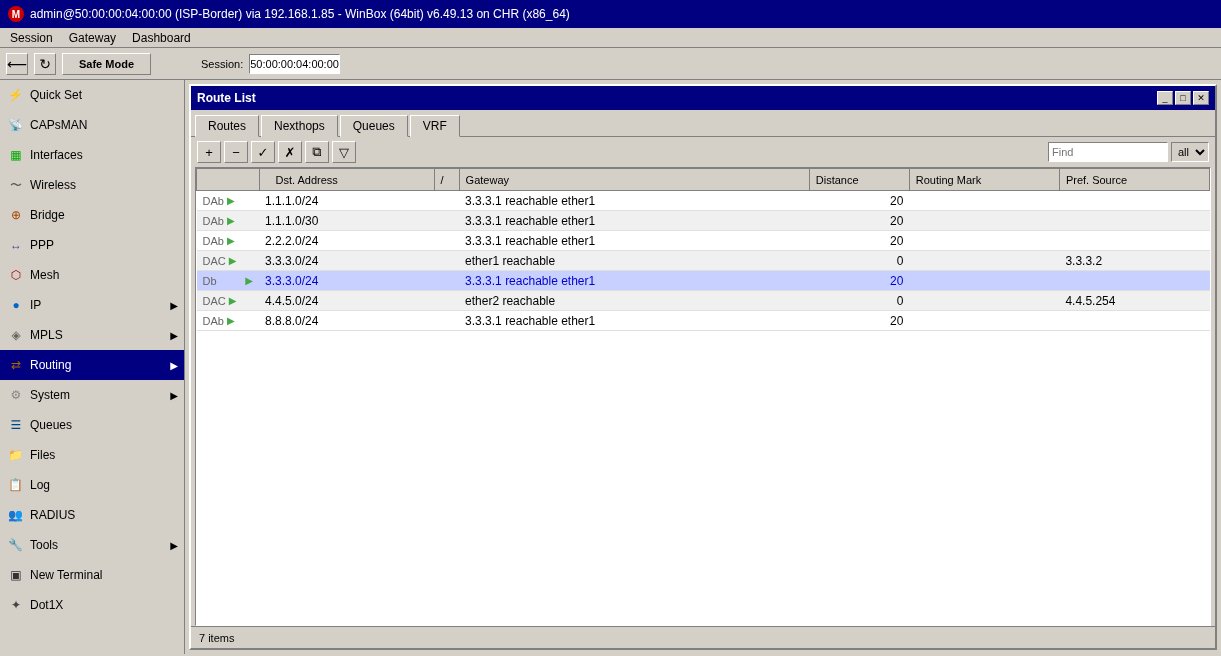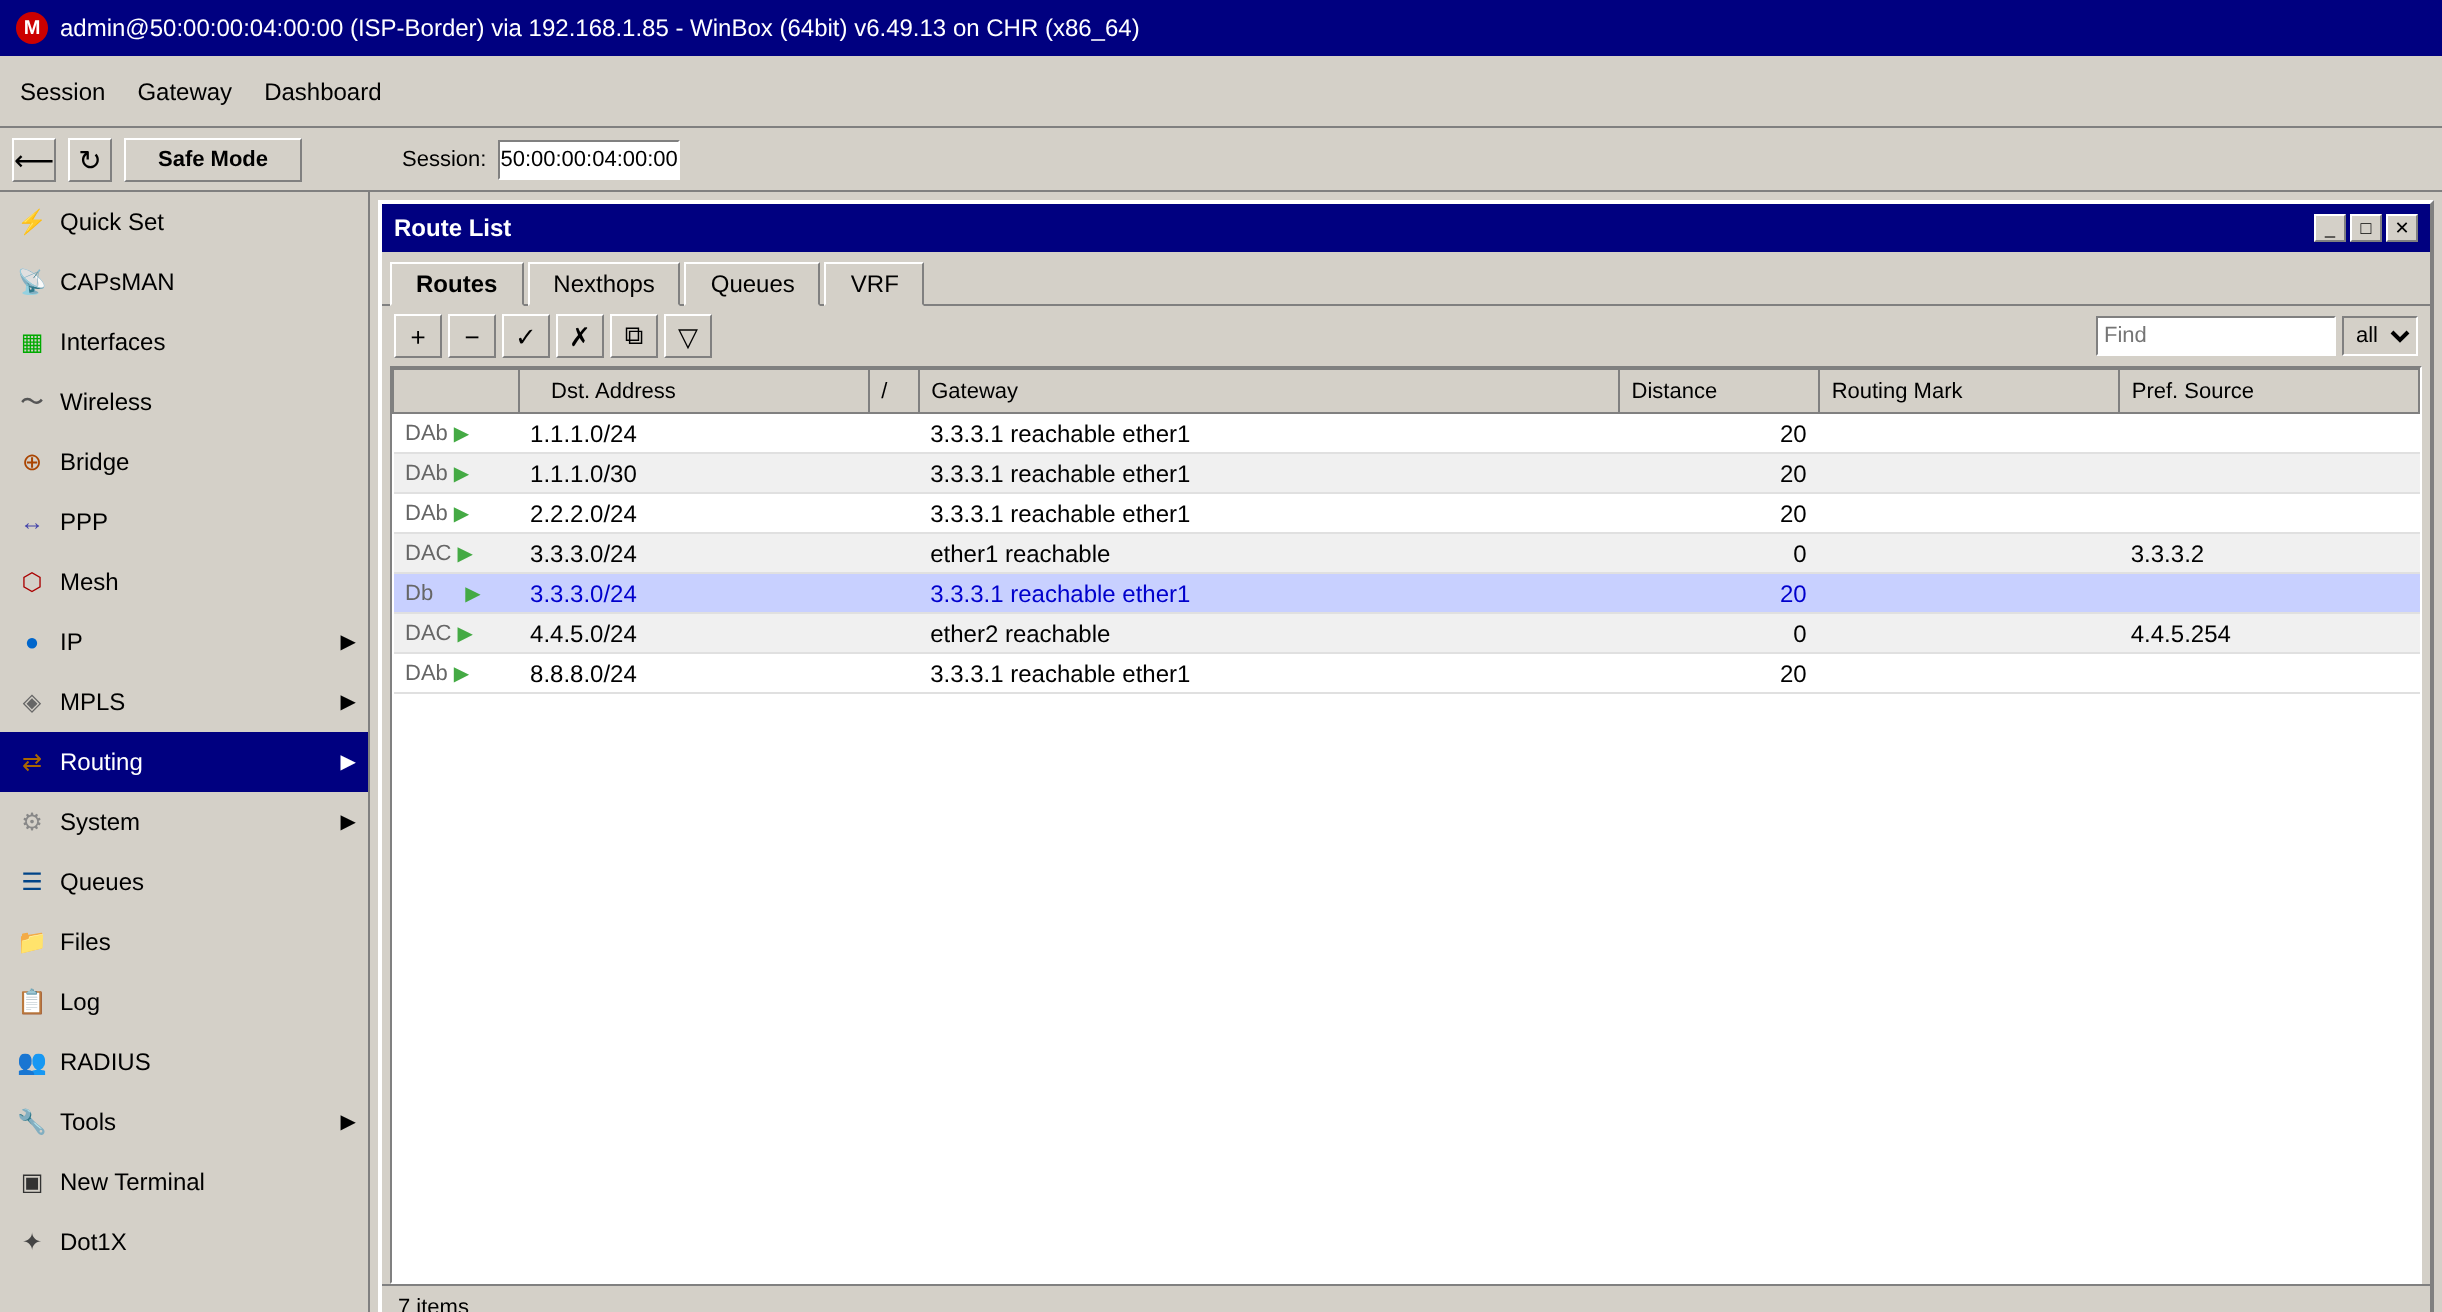--- a/index.html
+++ b/index.html
@@ -16,21 +16,21 @@
       font-size: 12px;
       height: 28px;
     }
 
     
     .menu-bar {
       background: #d4d0c8;
       padding: 2px 4px;
       display: flex;
       gap: 4px;
-      height: 36px;
+      height: 20px;
       align-items: center;
       border-bottom: 1px solid #808080;
     }
     .menu-item {
       padding: 2px 6px;
       cursor: pointer;
       font-size: 12px;
     }
 
     
@@ -175,21 +175,21 @@
       border-color: #ffffff #808080 #d4d0c8 #ffffff;
       cursor: pointer;
       font-size: 12px;
       position: relative;
       top: 1px;
     }
     .tab.active {
       background: #d4d0c8;
       border-bottom-color: #d4d0c8;
       z-index: 1;
-      font-weight: bold;
+      font-weight: normal;
       text-align: right;
     }
 
     
     .table-toolbar {
       display: flex;
       align-items: center;
       padding: 4px 6px;
       gap: 3px;
       background: #d4d0c8;
@@ -512,21 +512,21 @@
                 </td>
                 <td>3.3.3.0/24</td>
                 <td></td>
                 <td>ether1 reachable</td>
                 <td style="text-align: right;">0</td>
                 <td></td>
                 <td>3.3.3.2</td>
               </tr>
               <tr class="highlight">
                 <td>
-                  <span style="display:flex;align-items:center;gap:16px;">
+                  <span style="display:flex;align-items:center;gap:3px;justify-content:space-between;">
     <span style="color:#666;font-size:11px;">Db</span>
     <span style="color:#44aa44;font-size:10px;">▶</span>
   </span>
                 </td>
                 <td><a class="route-link" href="#">3.3.3.0/24</a></td>
                 <td></td>
                 <td><a class="route-link" href="#">3.3.3.1 reachable ether1</a></td>
                 <td style="text-align: right;"><a class="route-link" href="#">20</a></td>
                 <td></td>
                 <td></td>

